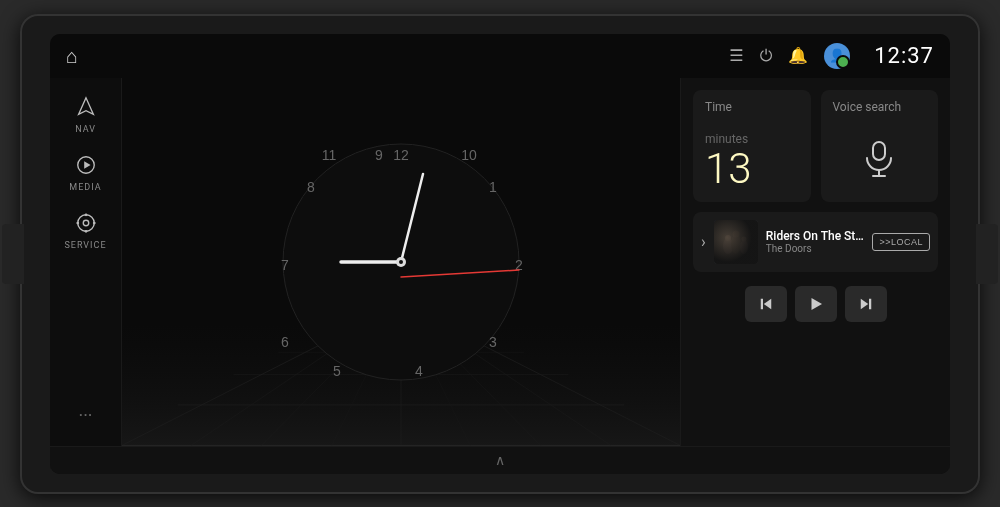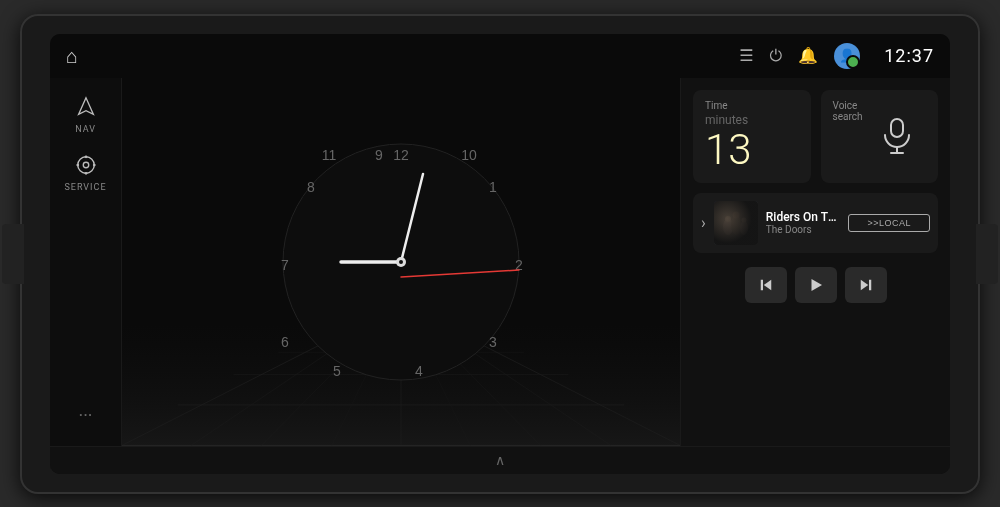--- a/index.html
+++ b/index.html
@@ -95,21 +95,21 @@
       background: #4CAF50;
       border-radius: 50%;
       position: absolute;
       bottom: 0;
       right: 0;
       border: 2px solid #0a0a0a;
     }
 
     .time-display {
       color: #fff;
-      font-size: 18px;
+      font-size: 22px;
       font-weight: 400;
       letter-spacing: 1px;
       margin-left: 8px;
       text-align: right;
     }
 
     
     .main-content {
       flex: 1;
       display: flex;
@@ -219,43 +219,43 @@
 
     .widget-time {
       flex: 1;
       background: #1a1a1a;
       border-radius: 8px;
       padding: 10px 12px;
     }
 
     .widget-label {
       color: #888;
-      font-size: 10px;
-      margin-bottom: 2px;
+      font-size: 12px;
+      margin-bottom: 18px;
     }
 
     .widget-sublabel {
       color: #666;
       font-size: 12px;
     }
 
     .widget-value {
       color: #fef9c3;
       font-size: 42px;
       font-weight: 300;
       line-height: 1.1;
     }
 
     .widget-voice {
       flex: 1;
       background: #1a1a1a;
       border-radius: 8px;
       padding: 10px 12px;
       display: flex;
-      flex-direction: row;
+      flex-direction: column;
       align-items: flex-start;
     }
 
     .widget-voice .mic-icon {
       font-size: 32px;
       color: #ccc;
       margin-top: 8px;
       align-self: center;
       width: 100%;
       text-align: center;
@@ -326,21 +326,21 @@
     .track-artist {
       color: #888;
       font-size: 10px;
     }
 
     .local-btn {
       background: transparent;
       border: 1px solid #aaa;
       color: #aaa;
       font-size: 9px;
-      padding: 3px 18px;
+      padding: 3px 6px;
       border-radius: 3px;
       cursor: pointer;
       white-space: nowrap;
       letter-spacing: 0.5px;
     }
 
     
     .playback-controls {
       display: flex;
       justify-content: center;
@@ -407,20 +407,29 @@
       <div class="sidebar">
         <div class="sidebar-item">
           <span class="icon">
             <svg width="22" height="22" viewBox="0 0 24 24" fill="none">
               <path d="M12 2L4 20l8-4 8 4L12 2z" stroke="#bbb" stroke-width="1.5" fill="none"></path>
             </svg>
           </span>
           <span class="label">NAV</span>
         </div>
 
+        <div class="sidebar-item">
+          <span class="icon">
+            <svg width="22" height="22" viewBox="0 0 24 24" fill="none">
+              <circle cx="12" cy="12" r="9" stroke="#bbb" stroke-width="1.5"></circle>
+              <polygon points="10,8 17,12 10,16" fill="#bbb"></polygon>
+            </svg>
+          </span>
+          <span class="label">MEDIA</span>
+        </div>
 
 
 
         <div class="sidebar-item">
           <span class="icon">
             <svg width="22" height="22" viewBox="0 0 24 24" fill="none">
               <circle cx="12" cy="12" r="3" stroke="#bbb" stroke-width="1.5"></circle>
               <circle cx="12" cy="12" r="9" stroke="#bbb" stroke-width="1.5"></circle>
               <circle cx="12" cy="3" r="1.5" fill="#bbb"></circle>
               <circle cx="12" cy="21" r="1.5" fill="#bbb"></circle>

